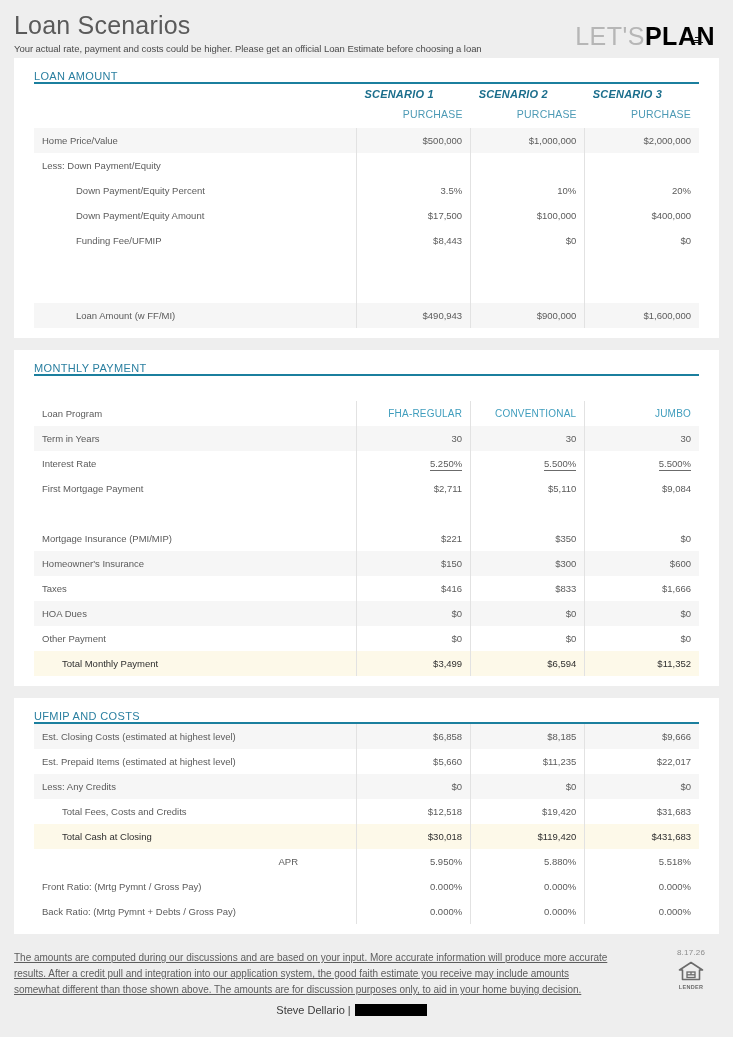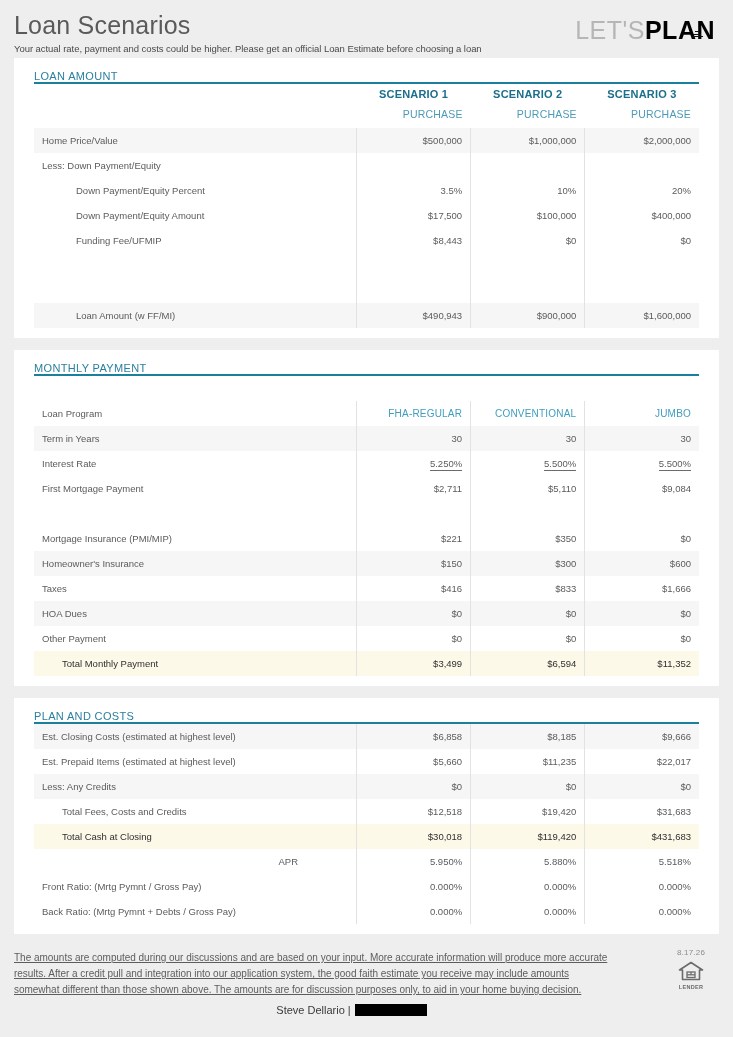--- a/index.html
+++ b/index.html
@@ -34,21 +34,21 @@
   .doc-subtitle {
     font-size: 9.5px;
     color: #4a4a4a;
     line-height: 12px;
     margin-top: 3px;
     letter-spacing: -.05px;
   }
   .brand-logo {
     position: absolute;
     right: 18px;
-    top: 18px;
+    top: 24px;
     display: flex;
     align-items: flex-start;
     font-size: 25px;
     line-height: 25px;
     letter-spacing: .5px;
   }
   .brand-lets {
     color: #b6b6b6;
     font-weight: 300;
   }
@@ -122,21 +122,22 @@
   .indent1 { padding-left: 28px !important; }
   .indent2 { padding-left: 42px !important; }
 
   
   tr.colhead td {
     height: 20px;
     color: #1b6e8c;
     font-weight: 700;
     font-size: 11px;
     letter-spacing: .2px;
-    text-align: center;
+    text-align: left;
+    font-style: italic;
   }
   tr.colsub td {
     height: 20px;
     color: #4d9ab5;
     font-weight: 400;
     font-size: 10.5px;
     letter-spacing: .2px;
     text-align: right;
     padding-bottom: 4px;
   }
@@ -381,21 +382,21 @@
         <td class="label indent1">Total Monthly Payment</td>
         <td class="num div">$3,499</td>
         <td class="num div">$6,594</td>
         <td class="num div">$11,352</td>
       </tr>
     </tbody>
   </table>
 </div>
 
 <div class="card">
-  <div class="section-head">PLAN AND COSTS</div>
+  <div class="section-head">UFMIP AND COSTS</div>
   <table class="grid">
     <colgroup>
         <col class="c-label">
         <col class="c-val">
         <col class="c-val">
         <col class="c-val">
       </colgroup>
     <tbody>
       <tr class="stripe">
         <td class="label">Est. Closing Costs (estimated at highest level)</td>

